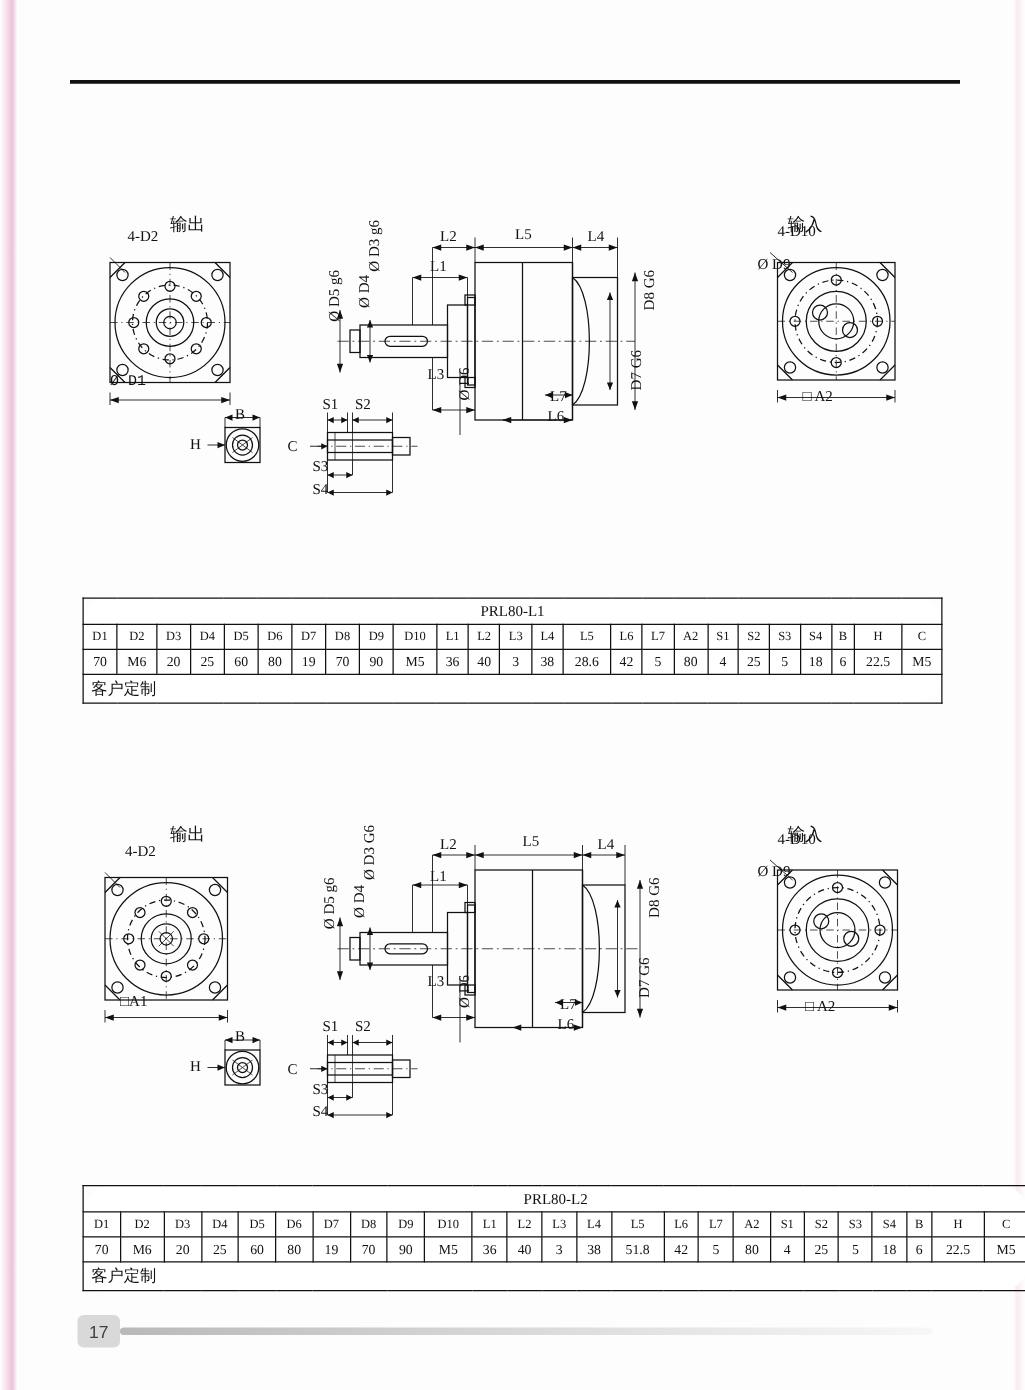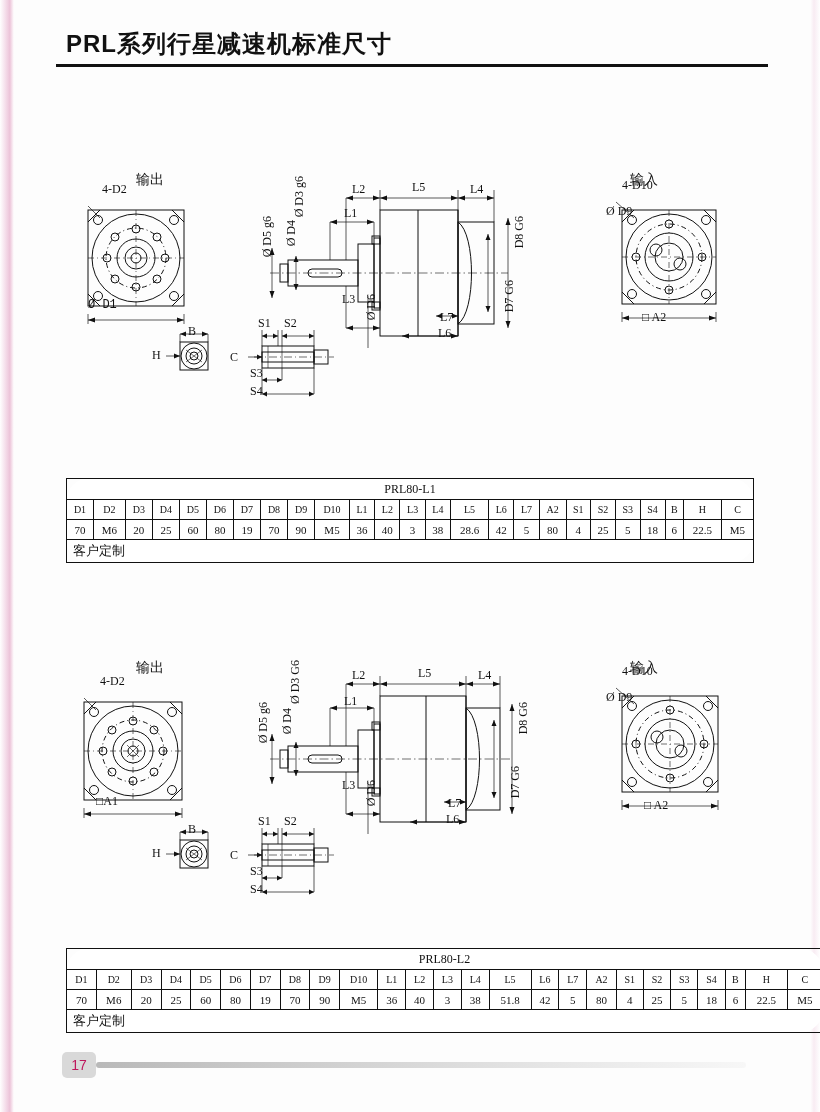--- a/index.html
+++ b/index.html
@@ -75,32 +75,31 @@
   
   .footer-bar{
     position:absolute;left:96px;bottom:44px;width:650px;height:6px;
     background:linear-gradient(to right,#b9b9b9,#e6e6e6 70%,#f7f7f7);
     border-radius:3px;
   }
   .pagenum{
     position:absolute;left:62px;bottom:34px;width:34px;height:26px;
     background:#d9d9d9;border-radius:5px;
     font-family:"Liberation Sans", sans-serif;font-size:14px;
-    display:flex;align-items:center;justify-content:center;color:#be185d;
+    display:flex;align-items:center;justify-content:center;color:#404040;
   }
 </style>
 </head>
 <body>
 
 <div class="page">
 
   <div class="edge-left"></div>
   <div class="edge-right"></div>
 
-  <div class="title">PRL系列行星减速机标准尺寸</div>
   <div class="title-rule"></div>
 
   <div class="draw" style="left:0;top:120px;width:820px;height:300px;">
 
     <div class="lbl cn" style="left:136px;top:22px;">输出</div>
     <div class="lbl cn" style="left:630px;top:22px;">输入</div>
 
     <svg width="140" height="140" style="position:absolute;left:70px;top:76px;">
       <g fill="none" stroke="#111" stroke-width="1">
         <rect x="18" y="14" width="96" height="96"></rect>

